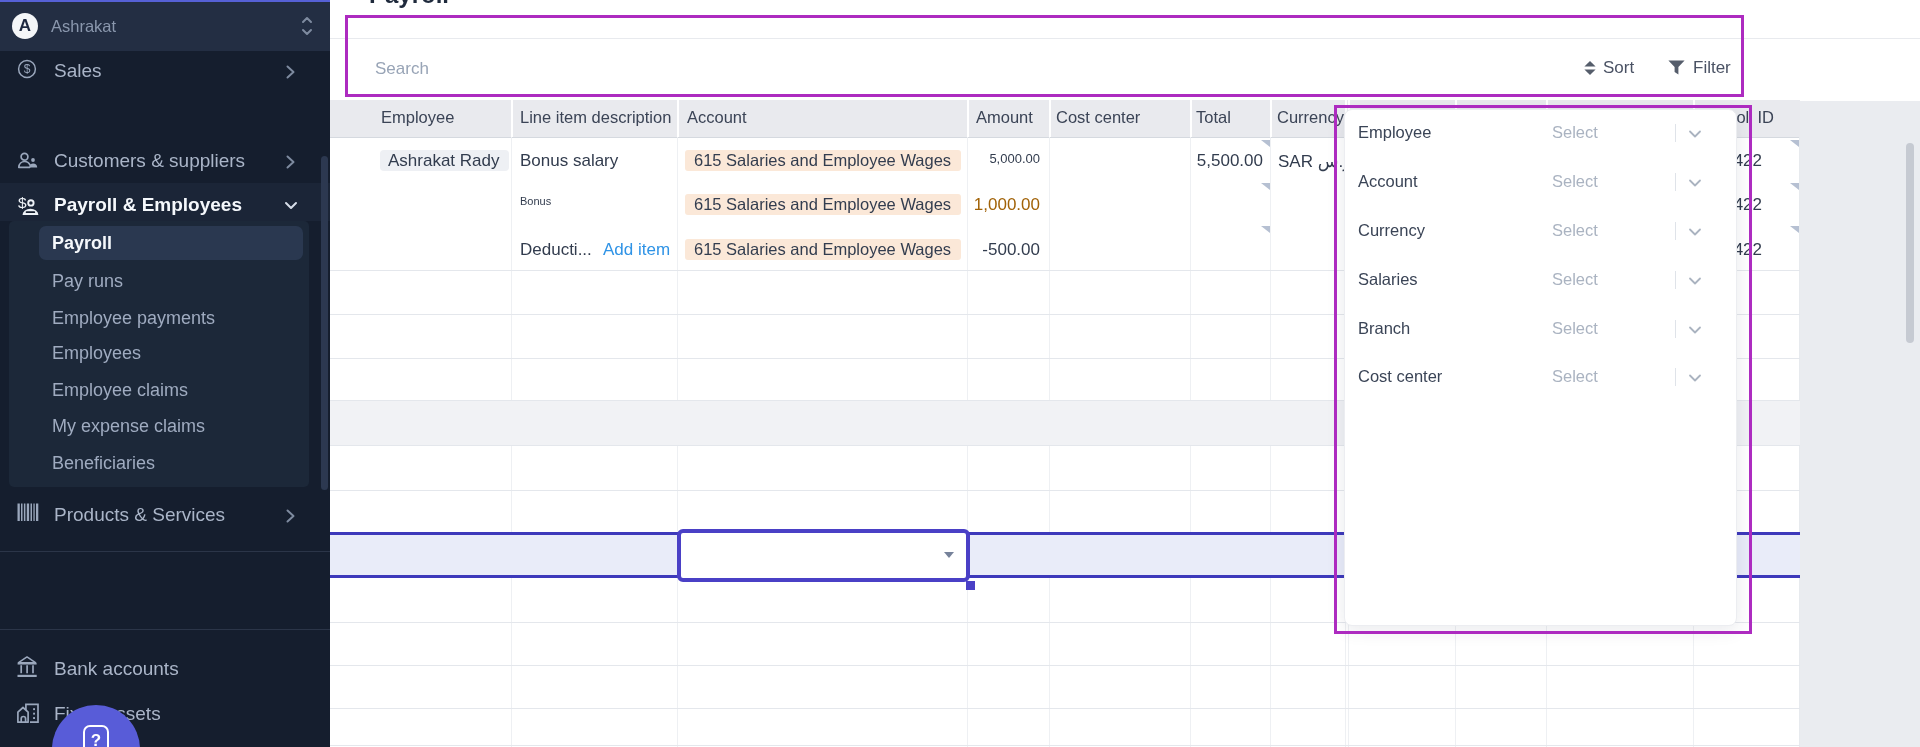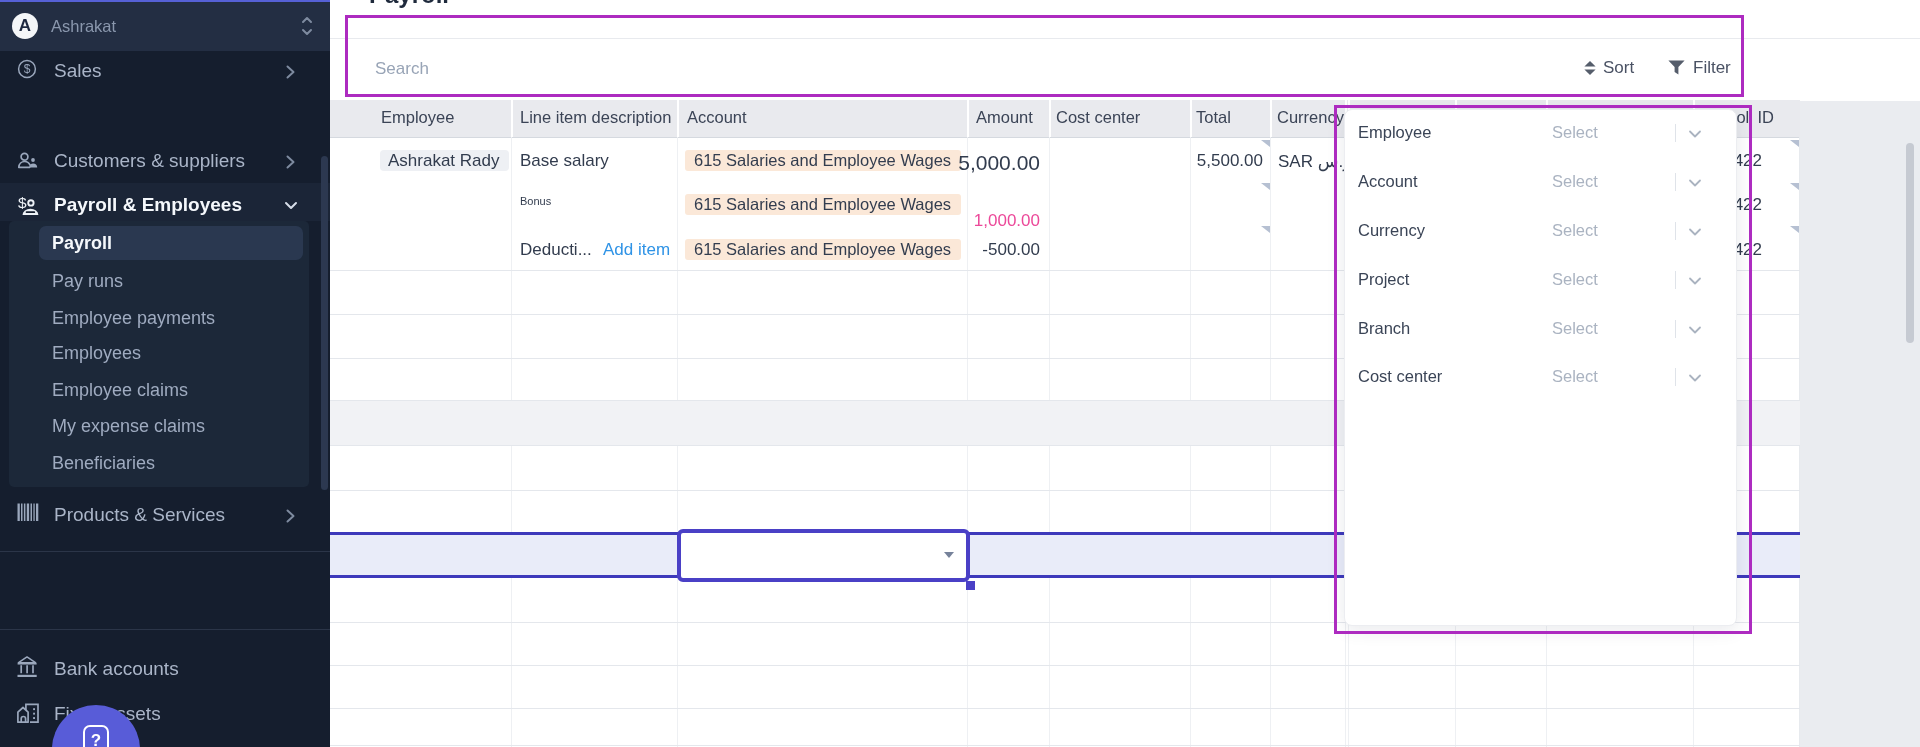--- a/index.html
+++ b/index.html
@@ -88,34 +88,34 @@
     <div class="abs" style="left:0; top:400px; width:1470px; height:1px; background:#e4e7ec;"></div>
     <div class="abs" style="left:0; top:445px; width:1470px; height:1px; background:#e4e7ec;"></div>
     <div class="abs" style="left:0; top:490px; width:1470px; height:1px; background:#e4e7ec;"></div>
     <div class="abs" style="left:0; top:622px; width:1470px; height:1px; background:#e4e7ec;"></div>
     <div class="abs" style="left:0; top:665px; width:1470px; height:1px; background:#e4e7ec;"></div>
     <div class="abs" style="left:0; top:708px; width:1470px; height:1px; background:#e4e7ec;"></div>
     <div class="abs" style="left:0; top:745px; width:1470px; height:1px; background:#e4e7ec;"></div>
 
     <div class="abs" style="left:50px; top:150px; width:129px; height:21px; background:#eef0f4; border-radius:4px;"></div>
     <div class="abs" style="left:58px; top:151px; font-size:17px; color:#323c4e;">Ashrakat Rady</div>
-    <div class="abs" style="left:190px; top:151px; font-size:17px; color:#323c4e;">Base salary</div>
+    <div class="abs" style="left:190px; top:151px; font-size:17px; color:#323c4e;">Bonus salary</div>
     <div class="abs" style="left:190px; top:195px; font-size:11px; color:#323c4e;">Bonus</div>
     <div class="abs" style="left:190px; top:240px; font-size:17px; color:#323c4e;">Deducti...</div>
     <div class="abs" style="left:273px; top:240px; font-size:17px; color:#2f93e6;">Add item</div>
 
     <div class="abs" style="left:355px; top:150px; width:276px; height:21px; background:#fbe8d8; border-radius:3px;"></div>
     <div class="abs" style="left:364px; top:151px; font-size:16.5px; color:#333d4f;">615 Salaries and Employee Wages</div>
     <div class="abs" style="left:355px; top:194px; width:276px; height:21px; background:#fbe8d8; border-radius:3px;"></div>
     <div class="abs" style="left:364px; top:195px; font-size:16.5px; color:#333d4f;">615 Salaries and Employee Wages</div>
     <div class="abs" style="left:355px; top:239px; width:276px; height:21px; background:#fbe8d8; border-radius:3px;"></div>
     <div class="abs" style="left:364px; top:240px; font-size:16.5px; color:#333d4f;">615 Salaries and Employee Wages</div>
 
-    <div class="abs" style="left:510px; top:151px; width:200px; text-align:right; font-size:21px; color:#323c4e;">5,000.00</div>
-    <div class="abs" style="left:510px; top:195px; width:200px; text-align:right; font-size:17px; color:#ec4899;margin-top:16px;">1,000.00</div>
+    <div class="abs" style="left:510px; top:151px; width:200px; text-align:right; font-size:13px; color:#323c4e;">5,000.00</div>
+    <div class="abs" style="left:510px; top:195px; width:200px; text-align:right; font-size:17px; color:#a16207;">1,000.00</div>
     <div class="abs" style="left:510px; top:240px; width:200px; text-align:right; font-size:17px; color:#323c4e;">-500.00</div>
     <div class="abs" style="left:733px; top:151px; width:200px; text-align:right; font-size:17px; color:#323c4e;">5,500.00</div>
     <div class="abs" style="left:948px; top:151px; font-size:17px; color:#323c4e;">SAR ر.س.</div>
     <div class="abs" style="left:1232px; top:151px; width:200px; text-align:right; font-size:17px; color:#323c4e;">422</div>
     <div class="abs" style="left:1232px; top:195px; width:200px; text-align:right; font-size:17px; color:#323c4e;">422</div>
     <div class="abs" style="left:1232px; top:240px; width:200px; text-align:right; font-size:17px; color:#323c4e;">422</div>
 
     <div class="abs" style="left:931px; top:140px; width:0;height:0;border-top:7px solid #b6c0d2;border-left:9px solid transparent;"></div>
     <div class="abs" style="left:931px; top:183px; width:0;height:0;border-top:7px solid #b6c0d2;border-left:9px solid transparent;"></div>
     <div class="abs" style="left:931px; top:226px; width:0;height:0;border-top:7px solid #b6c0d2;border-left:9px solid transparent;"></div>
@@ -147,21 +147,21 @@
           <path d="M2 2.5l5 5 5-5" fill="none" stroke="#aab3c0" stroke-width="1.8" stroke-linecap="round" stroke-linejoin="round"></path>
         </svg>
       </div>
     <div class="abs frow" style="top:109px;">
         <span class="flab">Currency</span>
         <svg class="fchev" width="14" height="10" viewBox="0 0 14 10">
           <path d="M2 2.5l5 5 5-5" fill="none" stroke="#aab3c0" stroke-width="1.8" stroke-linecap="round" stroke-linejoin="round"></path>
         </svg>
       </div>
     <div class="abs frow" style="top:158px;">
-        <span class="flab">Project</span>
+        <span class="flab">Salaries</span>
         <svg class="fchev" width="14" height="10" viewBox="0 0 14 10">
           <path d="M2 2.5l5 5 5-5" fill="none" stroke="#aab3c0" stroke-width="1.8" stroke-linecap="round" stroke-linejoin="round"></path>
         </svg>
       </div>
     <div class="abs frow" style="top:207px;">
         <span class="flab">Branch</span>
         <svg class="fchev" width="14" height="10" viewBox="0 0 14 10">
           <path d="M2 2.5l5 5 5-5" fill="none" stroke="#aab3c0" stroke-width="1.8" stroke-linecap="round" stroke-linejoin="round"></path>
         </svg>
       </div>

